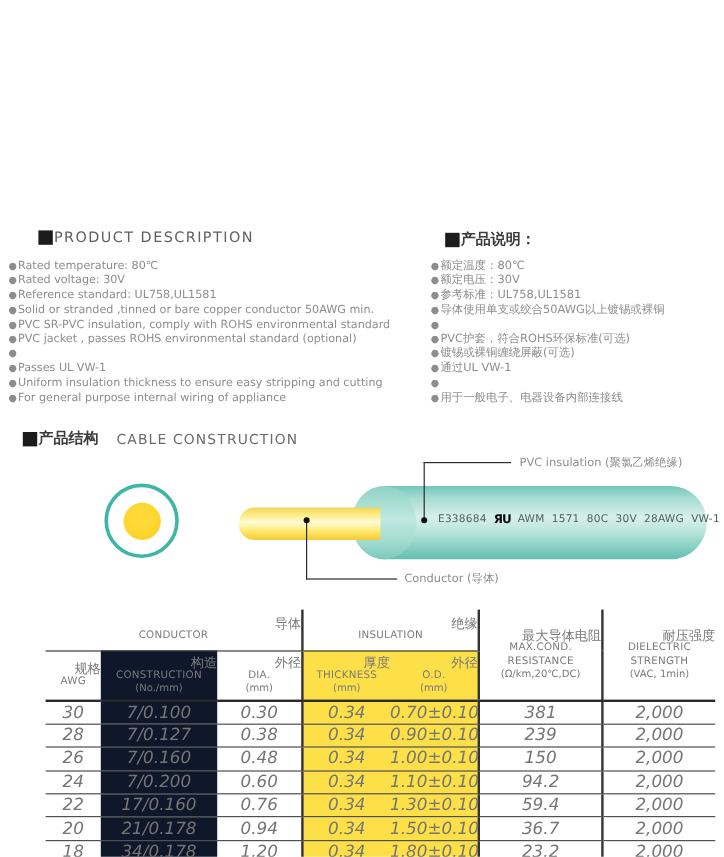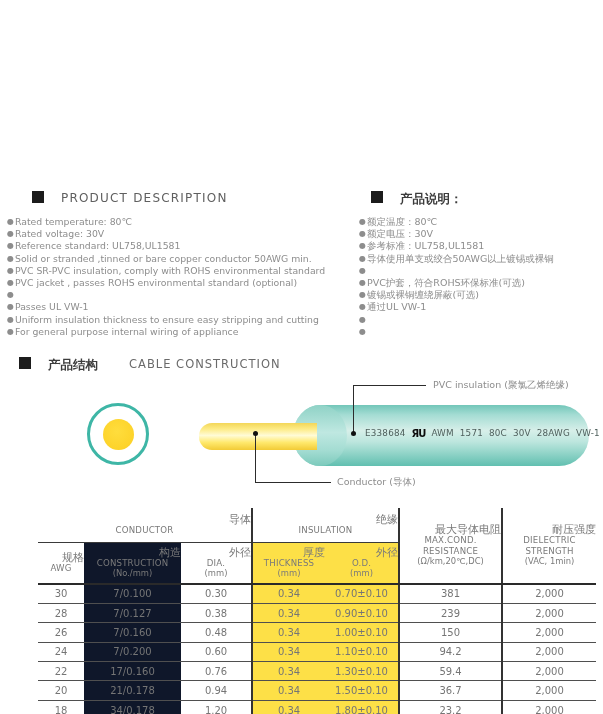--- a/index.html
+++ b/index.html
@@ -5,21 +5,21 @@
   html,body{margin:0;padding:0;}
   body{
     position:relative;
     width:603px;height:714px;
     background:#ffffff;
     overflow:hidden;
     font-family:"DejaVu Sans",sans-serif;
     color:#8e8e8e;
   }
   
-  .sec-head{position:absolute;display:flex;align-items:flex-start;gap:17px;}
+  .sec-head{position:absolute;display:flex;align-items:center;gap:1px;}
   .sq{width:12px;height:12px;background:#1c1c1c;flex:0 0 auto;}
   .head-en{font-size:12px;letter-spacing:1.2px;color:#5f5f5f;}
   .head-zh{font-size:12.5px;font-weight:bold;color:#3c3c3c;}
   .head-sub{font-size:11.5px;letter-spacing:1px;color:#6a6a6a;}
   
   .blist{position:absolute;display:flex;flex-direction:column;}
   .bl-item{display:flex;align-items:flex-start;line-height:12.2px;font-size:9.3px;color:#8d8d8d;white-space:nowrap;}
   .bl-item .blt{font-size:8px;line-height:12.2px;margin-right:1px;color:#8d8d8d;}
   .blist.zh .bl-item{font-size:9.5px;}
   
@@ -45,21 +45,21 @@
   table.spec th,table.spec td{padding:0;margin:0;text-align:center;vertical-align:middle;font-weight:normal;}
   tr.group-row{height:34px;}
   tr.sub-row{height:42px;}
   tr.data-row{height:19.4px;}
   .g-cell{border-bottom:1.5px solid #3a3a3a;}
   .sep-r{border-right:2px solid #333333;}
   .sub-b{border-bottom:2.5px solid #2a2a2a;}
   .h-zh{font-size:11px;color:#7a7a7a;line-height:11px;text-align:right;}
   .h-en{font-size:8.6px;color:#7a7a7a;line-height:10.5px;letter-spacing:0.2px;}
   .h-unit{font-size:8.4px;color:#7a7a7a;line-height:10.5px;}
-  tr.data-row td{font-size:10px;color:#757575;border-bottom:1.8px solid #4f4f4f;}
+  tr.data-row td{font-size:14px;color:#757575;border-bottom:1.8px solid #4f4f4f;font-style:italic;}
   tr.data-row:last-child td{border-bottom:none;}
   .bg-y{background:#0f172a;}
   .bg-b{background:#fde047;}
 </style>
 </head>
 <body>
 
 <div class="sec-head" style="left:32px;top:191px;">
   <span class="sq"></span>
   <span class="head-en">PRODUCT  DESCRIPTION</span>
@@ -160,20 +160,21 @@
       <span class="blt">●</span>
       <span>通过UL VW-1</span>
     </div>
 
     <div class="bl-item">
       <span class="blt">●</span>
     </div>
 
     <div class="bl-item">
       <span class="blt">●</span>
+      <span>用于一般电子、电器设备内部连接线</span>
     </div>
   </div>
 
 <div class="sec-head" style="left:19px;top:357px;">
   <span class="sq"></span>
   <span class="head-zh">产品结构</span>
   <span class="head-sub" style="margin-left:14px;">CABLE  CONSTRUCTION</span>
 </div>
 
 <div class="ring"></div>

